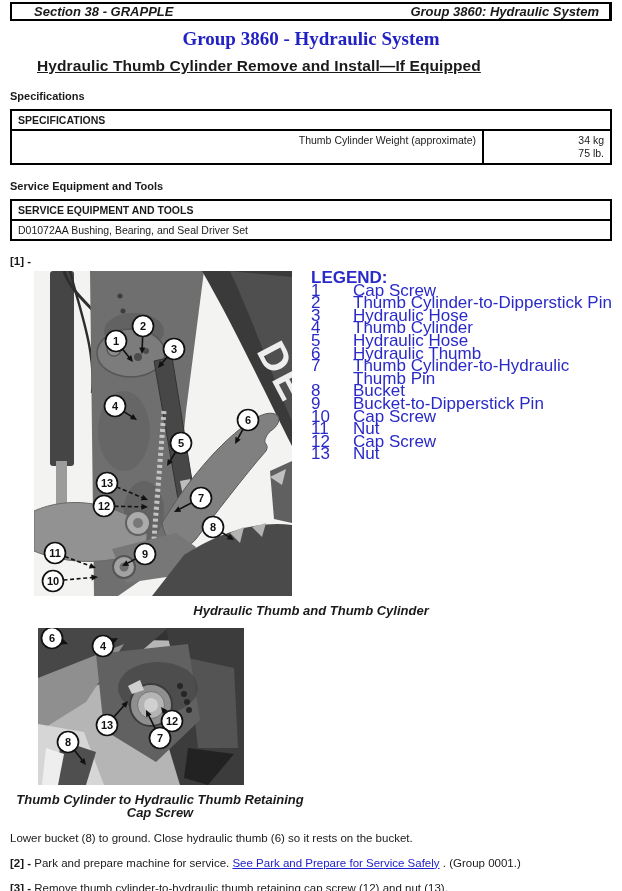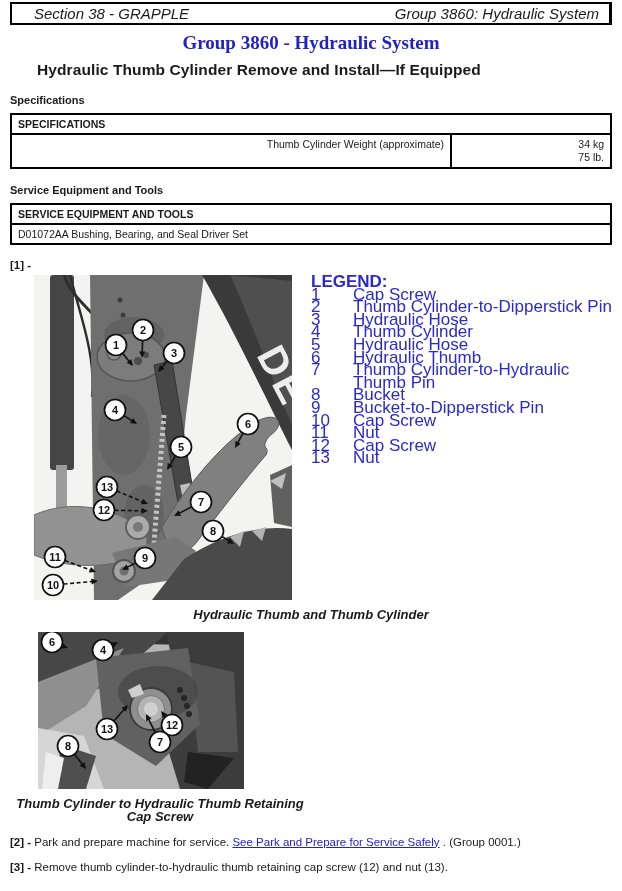--- a/index.html
+++ b/index.html
@@ -10,38 +10,38 @@
     color:#1a1a1a; position:relative;
   }
   .page { width:622px; height:891px; display:flex; flex-direction:column; }
 
   
   .hdr {
     margin:2px 10px 0 10px; height:23px;
     border:2px solid #000; border-right-width:3px; border-bottom-width:2px;
     display:flex; justify-content:space-between; align-items:center;
     padding:0 10px 0 22px;
-    font-size:15px; font-weight:normal; font-style:italic;
+    font-size:13px; font-weight:bold; font-style:italic;
   }
 
   .content { padding:0 10px; flex:1; }
 
   .title {
     margin-top:7px; text-align:center;
     font-family:"Liberation Serif", serif;
     font-size:19px; font-weight:bold;
   }
-  .subtitle { margin:7px 0 0 27px; font-size:15.5px; font-weight:bold; letter-spacing:.1px; }
+  .subtitle { margin:7px 0 0 27px; font-size:15.5px; font-weight:bold; letter-spacing:.1px;text-decoration:underline; }
 
   .h3 { margin:15px 0 7px 0; font-size:11px; font-weight:bold; }
 
   table.box { width:100%; border-collapse:collapse; font-size:10.5px; }
   table.box th, table.box td { border:2px solid #000; text-align:left; font-weight:normal; padding:3px 6px; vertical-align:top; }
   table.box th { font-weight:bold; }
-  td.valcol { width:160px; line-height:13px; }
+  td.valcol { width:128px; line-height:13px; }
   tr.spec-row td { height:29px;text-align:right; }
 
   .step-label { margin:14px 0 3px 0; font-size:11.5px; font-weight:bold; }
   .inline-step-label { font-weight:bold; }
 
   .figure-row { display:flex; align-items:flex-start; margin-top:4px; }
   .fig1-wrap { margin-left:24px; width:258px; height:325px; }
   .fig2-wrap { margin:10px 0 0 28px; width:206px; height:157px; }
   svg { display:block; }
 
@@ -311,20 +311,21 @@
             <line x1="36.47123674741016" y1="122.26880251057965" x2="45.53476695336756" y2="133.84997999596965" stroke="#111" stroke-width="1.6"></line>
             <polygon points="48,137 41.631481296199524,133.73014227842503 46.35651130224504,130.03229270847635" fill="#111"></polygon>
             <circle cx="30" cy="114" r="10.5" fill="#fff" stroke="#111" stroke-width="1.7"></circle>
             <text x="30" y="117.8" text-anchor="middle" font-size="11" font-weight="bold" fill="#111" font-family="Liberation Sans, sans-serif">8</text>
           </g>
       </svg>
     </div>
 
     <div class="caption caption2">Thumb Cylinder to Hydraulic Thumb Retaining Cap Screw</div>
 
+    <div class="para">Lower bucket (8) to ground. Close hydraulic thumb (6) so it rests on the bucket.</div>
 
     <div class="para">
       <span class="inline-step-label">[2] -</span><span> Park and prepare machine for service. </span><a class="doc-link">See Park and Prepare for Service Safely</a><span> . (Group 0001.)</span>
     </div>
 
     <div class="para">
       <span class="inline-step-label">[3] -</span><span> Remove thumb cylinder-to-hydraulic thumb retaining cap screw (12) and nut (13).</span>
     </div>
 
   </div>

